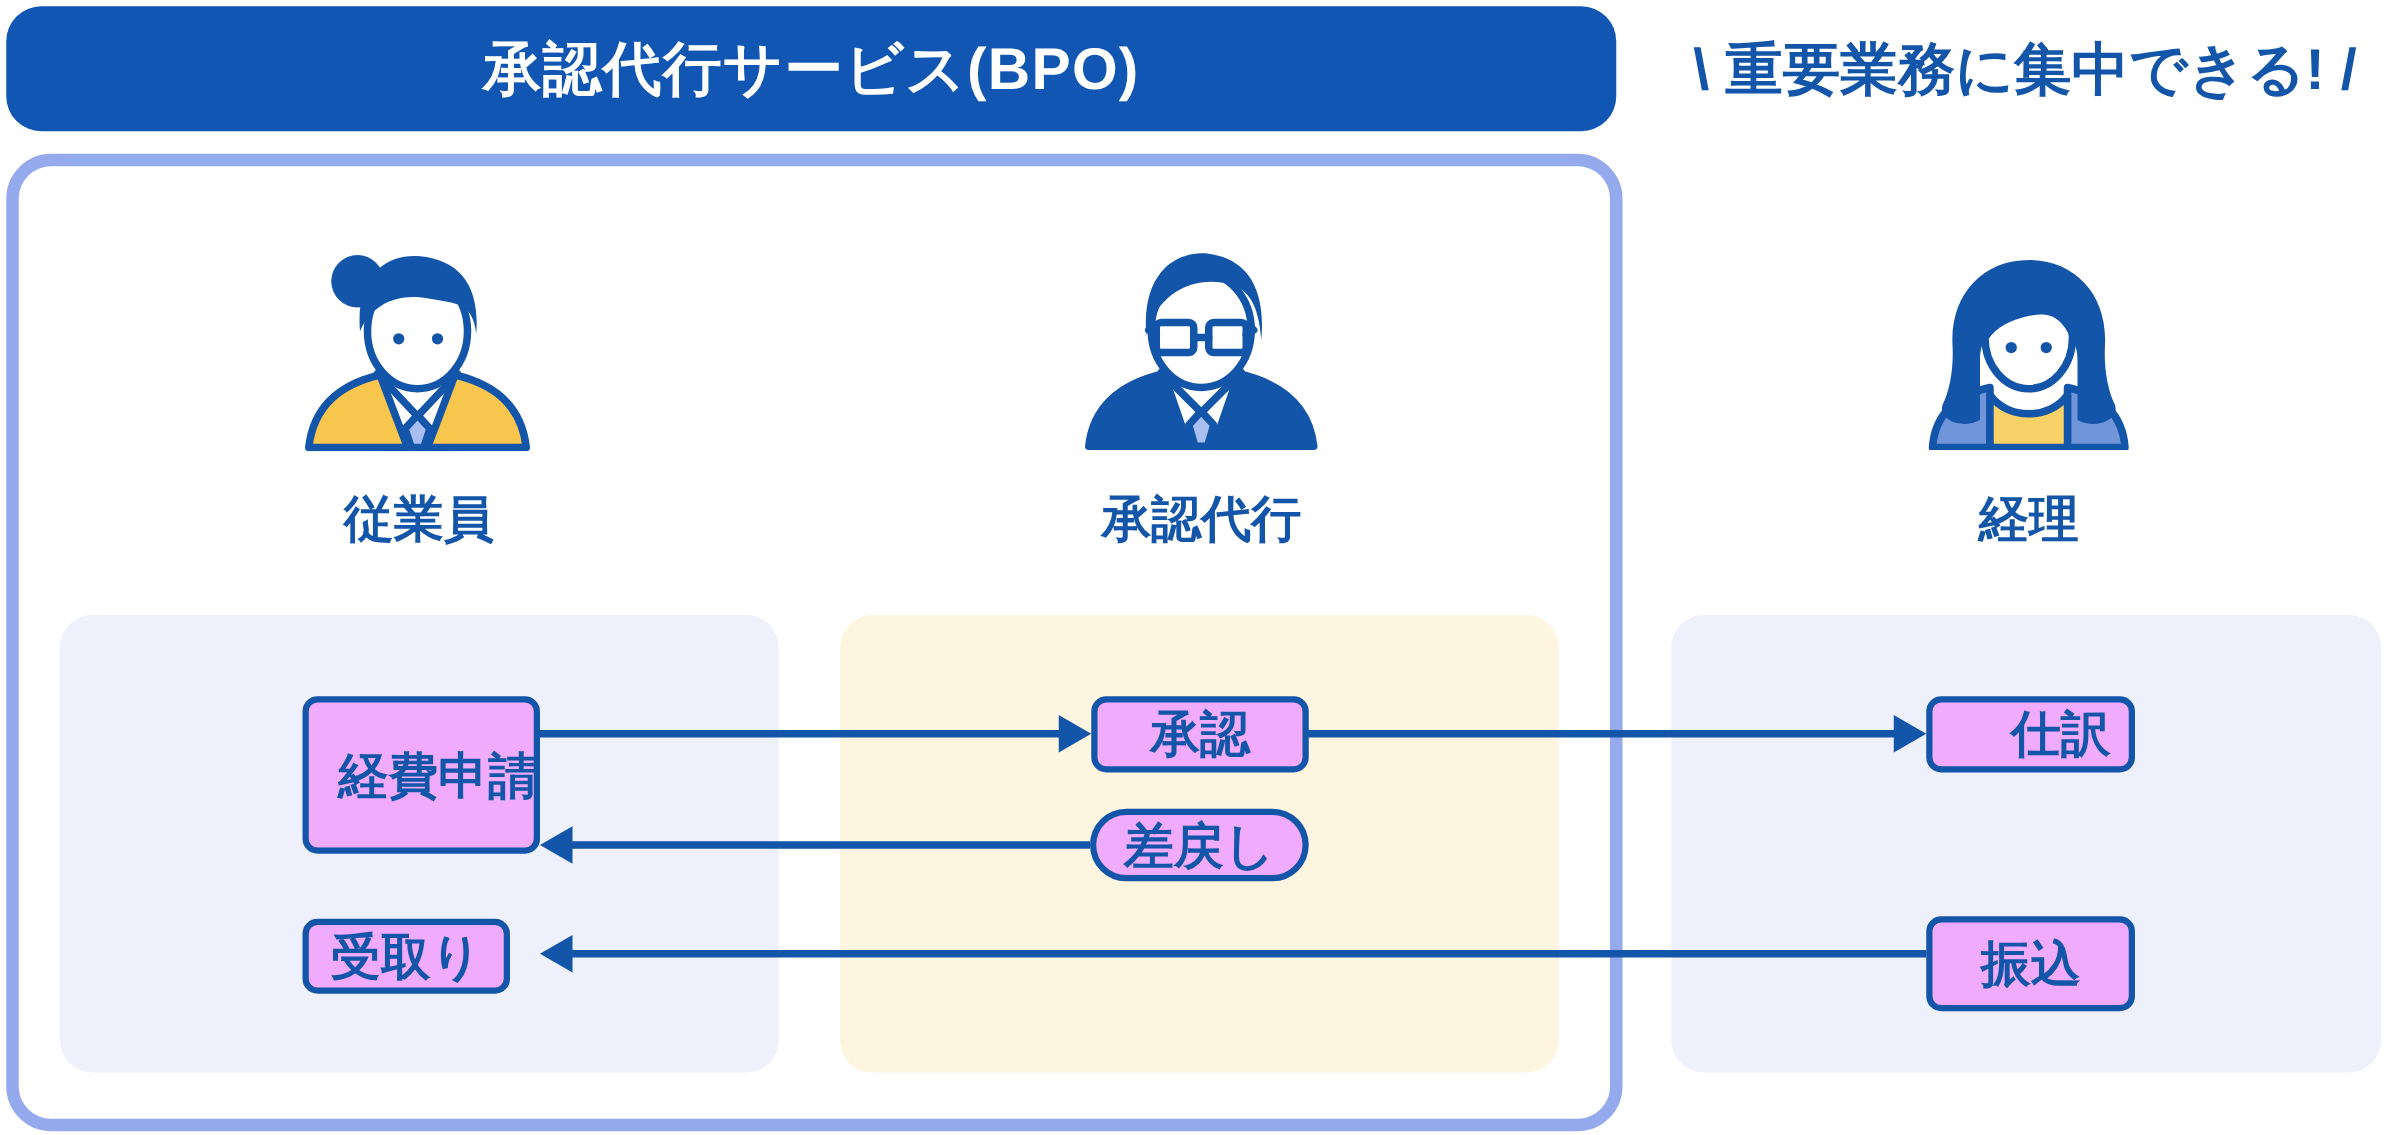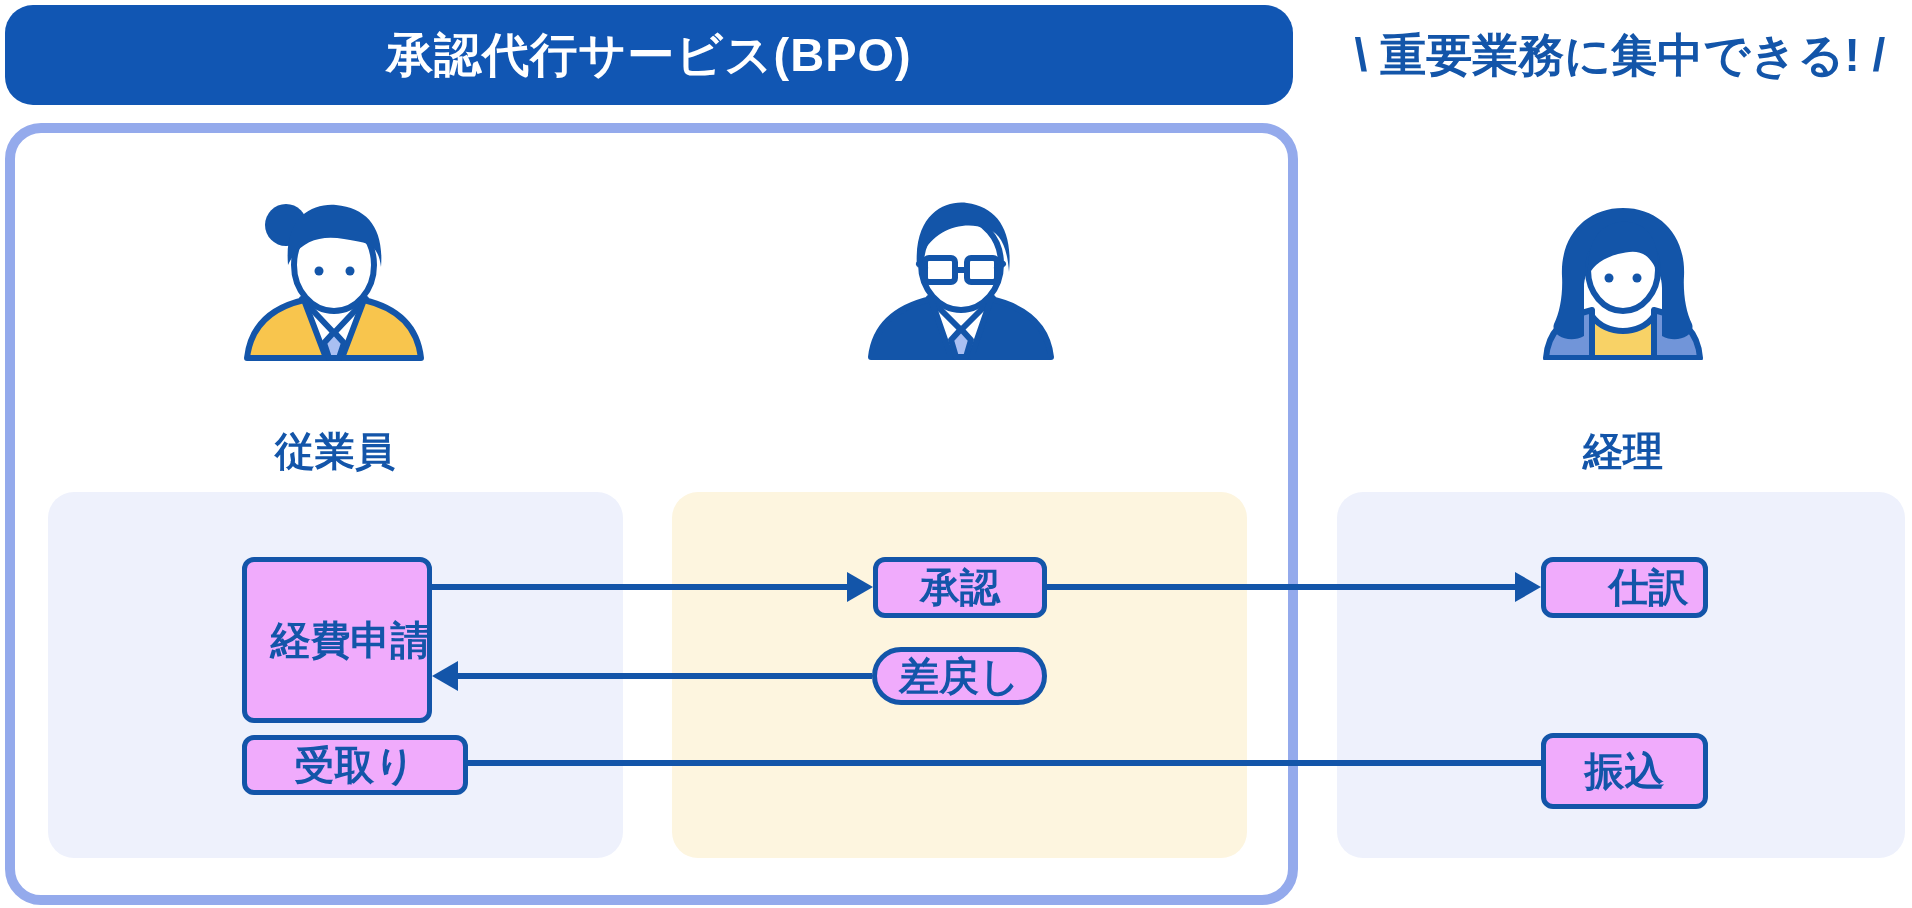--- a/index.html
+++ b/index.html
@@ -25,40 +25,40 @@
     box-sizing:border-box;border:10px solid var(--frame_border);border-radius:36px;
     z-index:0;background:transparent;
   }
   
   .panel{position:absolute;top:492px;height:366px;border-radius:26px;z-index:1;}
   .panel-left {left:48px;  width:575px;background:var(--panel_lavender);}
   .panel-mid  {left:672px; width:575px;background:var(--panel_cream);}
   .panel-right{left:1337px;width:568px;background:var(--panel_lavender);}
   
   .role{
-    position:absolute;top:424px;transform:translateX(-50%);
+    position:absolute;top:388px;transform:translateX(-50%);
     color:var(--primary);font-size:40px;font-weight:bold;white-space:nowrap;z-index:2;
   }
   .role-employee{left:335px;} .role-proxy{left:961px;} .role-accounting{left:1623px;}
   
   .avatar{position:absolute;z-index:2;}
   .av-employee{left:240px;top:183px;width:188px;height:178px;}
   .av-proxy{left:863px;top:184px;width:196px;height:176px;}
   .av-accounting{left:1538px;top:190px;width:170px;height:170px;}
   
   .node{
     position:absolute;box-sizing:border-box;background:#f0abfc;
     border:5px solid var(--primary);border-radius:12px;
     display:flex;align-items:center;justify-content:center;
     color:var(--primary);font-weight:bold;font-size:40px;white-space:nowrap;z-index:3;
   }
-  .n-expense {left:242px;top:557px;width:190px;height:166px;padding-left:27px;}
+  .n-expense {left:242px;top:557px;width:190px;height:126px;padding-left:27px;}
   .n-approve {left:873px;top:557px;width:174px;height:61px;}
   .n-sendback{left:872px;top:647px;width:175px;height:58px;border-radius:29px;}
-  .n-receipt {left:242px;top:735px;width:226px;height:60px;}
+  .n-receipt {left:242px;top:735px;width:166px;height:60px;}
   .n-journal {left:1541px;top:557px;width:167px;height:61px;padding-left:48px;}
   .n-transfer{left:1541px;top:733px;width:167px;height:76px;}
   
   .aline{position:absolute;height:6px;background:var(--primary);z-index:2;}
   .ahead{position:absolute;width:0;height:0;border-top:15px solid transparent;border-bottom:15px solid transparent;z-index:2;}
   .ahead-right{border-left:26px solid var(--primary);}
   .ahead-left{border-right:26px solid var(--primary);}
   .a1-line{left:430px;top:584px;width:418px;}
   .a1-head{left:847px;top:572px;}
   .a2-line{left:1045px;top:584px;width:471px;}
@@ -121,20 +121,21 @@
     <path class="fc si" d="M162,168 C160,140 142,126 116,120 L116,168 Z"></path>
     <path class="fty si" d="M54,168 L54,126 C68,146 102,146 116,126 L116,168 Z"></path>
     <path class="fi" d="M85,18 C122,18 148,46 146,86 C145,104 148,122 154,134 C158,146 138,154 124,146 L124,98 C124,76 108,64 85,64 C62,64 46,76 46,98 L46,146 C32,154 12,146 16,134 C22,122 25,104 24,86 C22,46 48,18 85,18 Z"></path>
     <ellipse class="fw si" cx="85" cy="80" rx="35" ry="41"></ellipse>
     <path class="fi" d="M50,86 C48,40 72,30 90,32 C114,35 122,56 120,84 C110,58 96,60 80,64 C66,68 56,74 50,86 Z"></path>
     <circle class="fi" cx="71" cy="88" r="4.5"></circle>
     <circle class="fi" cx="99" cy="88" r="4.5"></circle>
   </svg>
 
   <div class="role role-employee">従業員</div>
+  <div class="role role-proxy">承認代行</div>
   <div class="role role-accounting">経理</div>
 
   <div class="aline a1-line"></div>
   <div class="ahead ahead-right a1-head"></div>
   <div class="aline a2-line"></div>
   <div class="ahead ahead-right a2-head"></div>
   <div class="ahead ahead-left a3-head"></div>
   <div class="aline a3-line"></div>
   <div class="ahead ahead-left a4-head"></div>
   <div class="aline a4-line"></div>

